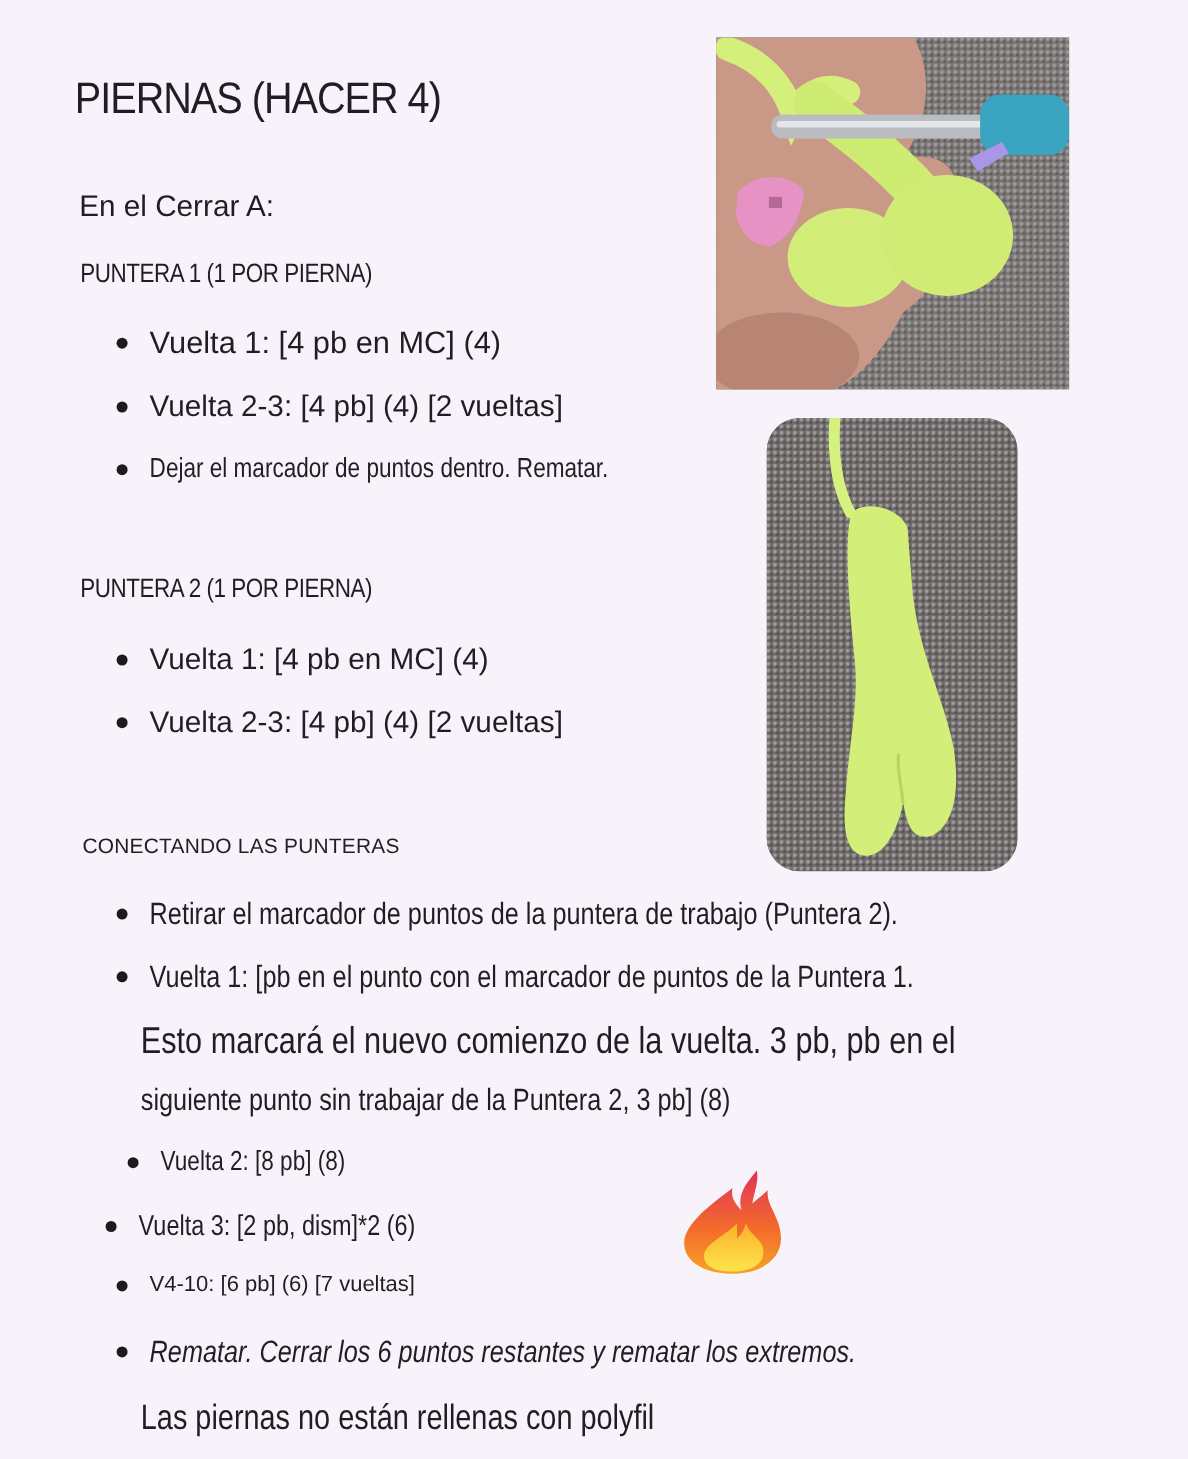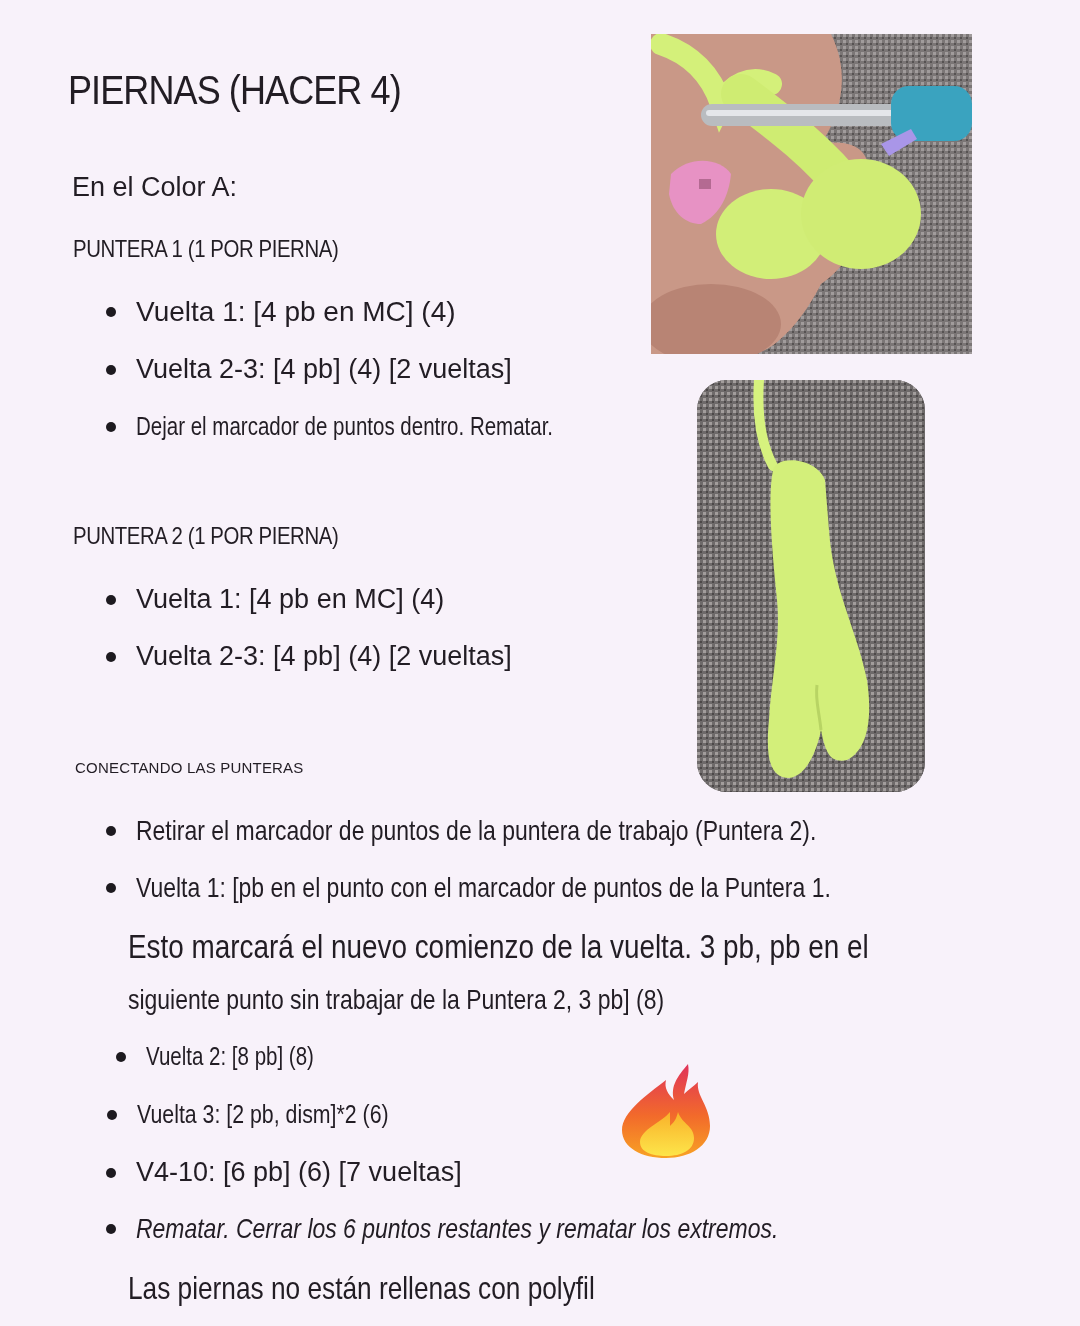--- a/index.html
+++ b/index.html
@@ -6,39 +6,39 @@
   body {
     width:1080px; height:1326px; overflow:hidden;
     background:#f8f2fa; position:relative;
     font-family:"Liberation Sans", "DejaVu Sans", sans-serif;
     color:#221d24;
   }
   .abs { position:absolute; }
   .title { left:68px; top:68px; font-size:40px; letter-spacing:-1px; transform:scaleX(0.9); transform-origin:left; }
   .sub { left:72px; top:172px; font-size:27px; }
   .sec { font-size:24px; transform:scaleX(0.85); transform-origin:left; letter-spacing:-0.5px; }
-  .sec2 { font-size:15px; letter-spacing:0.2px; }
+  .sec2 { font-size:19px; letter-spacing:0.2px; }
   .li { display:flex; align-items:center;text-align:right; }
   .dot { width:10px; height:10px; border-radius:50%; background:#1d1a1f; margin-right:20px; flex:none; }
   .txt { white-space:nowrap; }
   .narrow { transform:scaleX(0.82); transform-origin:left; display:inline-block; }
   .photo1 {
     left:651px; top:34px; width:321px; height:320px; overflow:hidden;
     background:#7d7a7a;
   }
   .photo2 {
     left:697px; top:380px; width:228px; height:412px; border-radius:30px; overflow:hidden;
     background:#6f6b6b;
   }
 </style>
 </head>
 <body>
 
 <div class="abs title">PIERNAS (HACER 4)</div>
-<div class="abs sub">En el Color A:</div>
+<div class="abs sub">En el Cerrar A:</div>
 
 <div class="abs sec" style="left:73px;top:235px;">PUNTERA 1 (1 POR PIERNA)</div>
 <div class="abs li" style="left:106px;top:296px;font-size:28px;">
   <span class="dot"></span>
   <span class="txt">Vuelta 1: [4 pb en MC] (4)</span>
 </div>
 <div class="abs li" style="left:106px;top:354px;font-size:27px;">
   <span class="dot"></span>
   <span class="txt">Vuelta 2-3: [4 pb] (4) [2 vueltas]</span>
 </div>
@@ -69,25 +69,25 @@
 <div class="abs" style="left:128px;top:927px;font-size:34px;">
   <span class="txt narrow">Esto marcará el nuevo comienzo de la vuelta. 3 pb, pb en el</span>
 </div>
 <div class="abs" style="left:128px;top:984px;font-size:28px;">
   <span class="txt narrow">siguiente punto sin trabajar de la Puntera 2, 3 pb] (8)</span>
 </div>
 <div class="abs li" style="left:116px;top:1042px;font-size:25px;">
   <span class="dot"></span>
   <span class="txt narrow">Vuelta 2: [8 pb] (8)</span>
 </div>
-<div class="abs li" style="left:107px;top:1099px;font-size:26px;">
+<div class="abs li" style="left:96px;top:1099px;font-size:26px;">
   <span class="dot"></span>
   <span class="txt narrow">Vuelta 3: [2 pb, dism]*2 (6)</span>
 </div>
-<div class="abs li" style="left:106px;top:1157px;font-size:27px;">
+<div class="abs li" style="left:106px;top:1157px;font-size:20px;">
   <span class="dot"></span>
   <span class="txt">V4-10: [6 pb] (6) [7 vueltas]</span>
 </div>
 <div class="abs li" style="left:106px;top:1213px;font-size:28px;font-style:italic;">
   <span class="dot"></span>
   <span class="txt narrow">Rematar. Cerrar los 6 puntos restantes y rematar los extremos.</span>
 </div>
 <div class="abs" style="left:128px;top:1270px;font-size:32px;">
   <span class="txt narrow">Las piernas no están rellenas con polyfil</span>
 </div>

